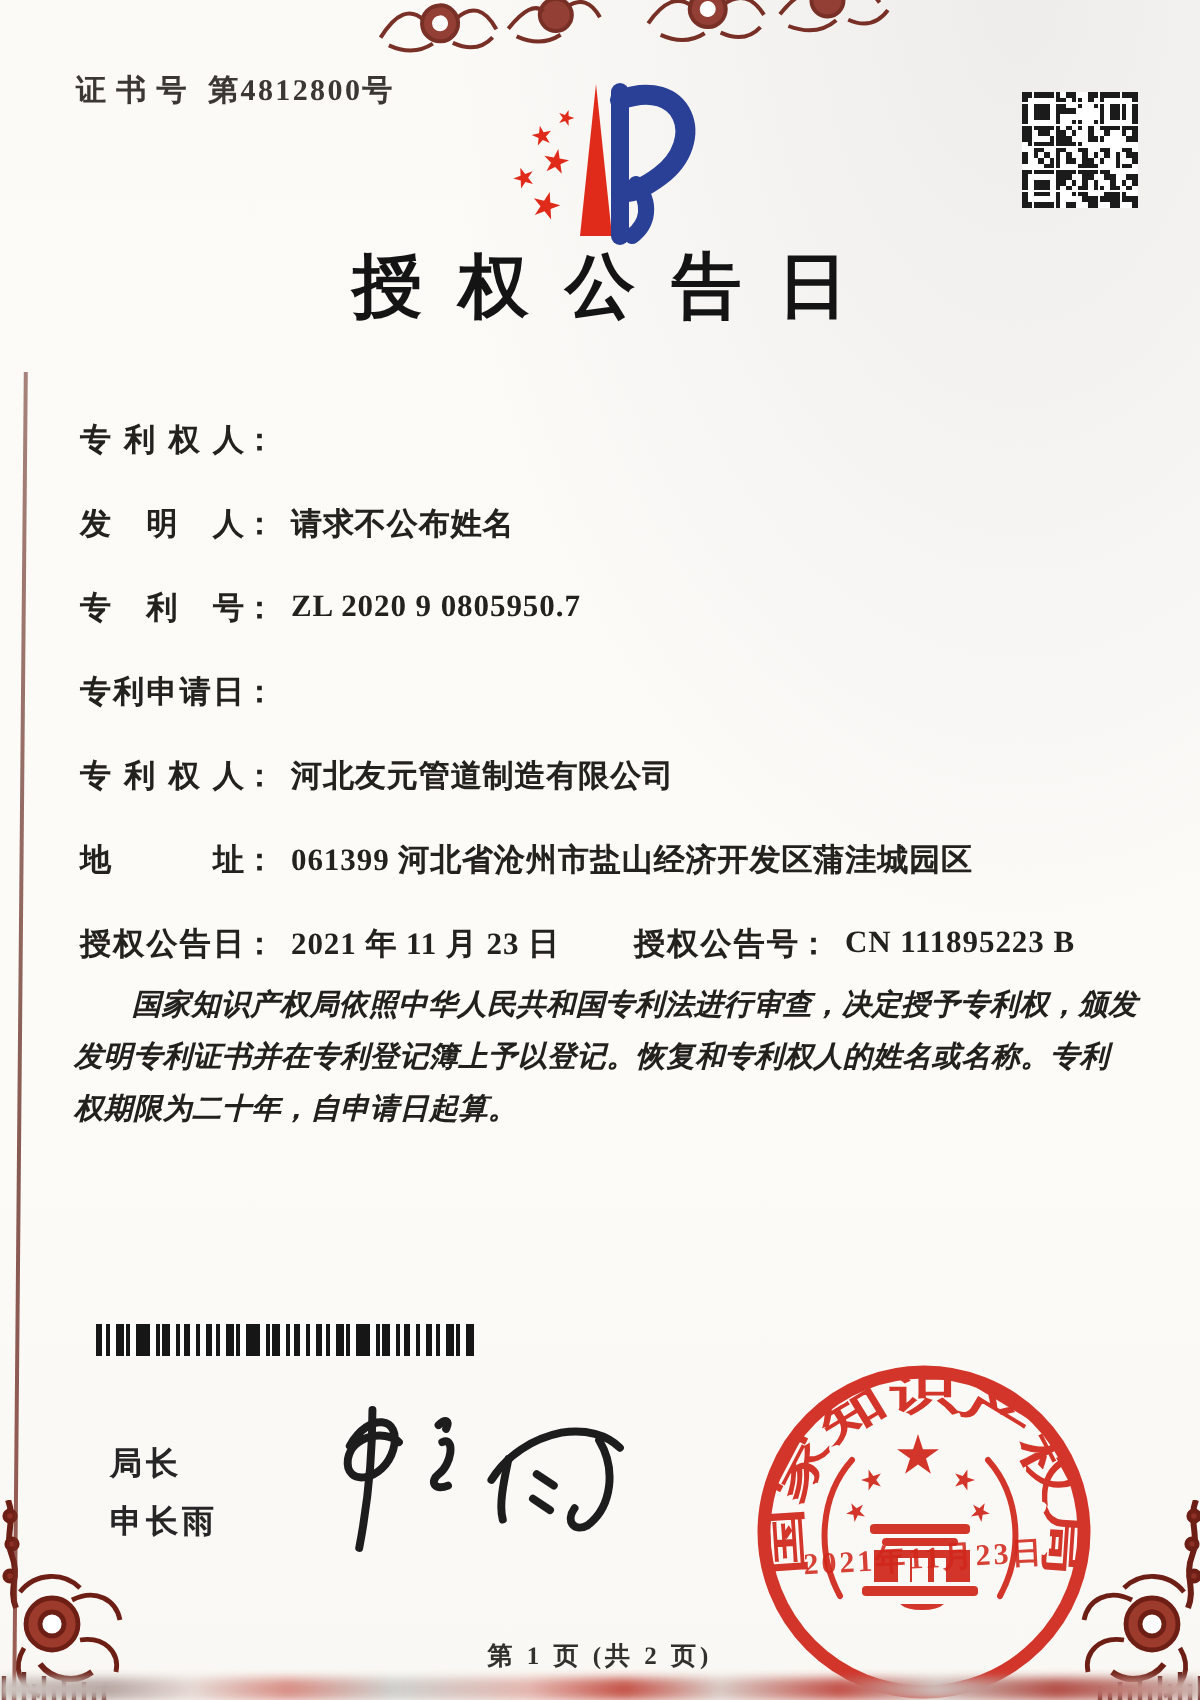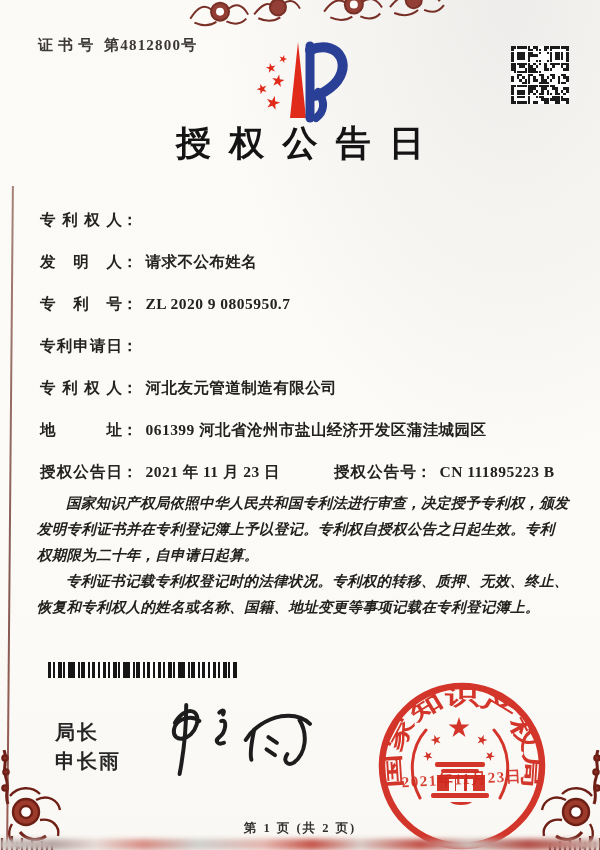--- a/index.html
+++ b/index.html
@@ -30,38 +30,38 @@
   
   .title { left:0; top:120px; width:600px; text-align:center; font-size:35px; font-weight:700;
            letter-spacing:.52em; text-indent:.52em; color:#141414; }
 
   
   .fields { left:40px; top:199px; width:530px; }
   .frow { height:42px; display:flex; align-items:center; font-size:15.5px; font-weight:600; color:#24221f; }
   .flabel { display:inline-block; width:82px; text-align:justify; text-align-last:justify; }
   .fcolon { margin-right:8px; }
   .fval { letter-spacing:.03em; white-space:nowrap; }
-  .fgroup2 { margin-left:54px; display:flex; align-items:center;justify-content:space-between; }
+  .fgroup2 { margin-left:37px; display:flex; align-items:center;justify-content:space-between; }
 
   
   .bodytext { left:37px; top:490px; width:532px; font-size:14.5px; line-height:26px;
               font-style:italic; font-weight:600; color:#23211e; letter-spacing:.02em; }
   .bodytext p { text-indent:2em; }
 
   
   .barcode { left:48px; top:662px; width:189px; height:16px;
     background:
       repeating-linear-gradient(90deg,#161616 0 2px,rgba(0,0,0,0) 2px 5px),
       repeating-linear-gradient(90deg,#161616 0 3px,rgba(0,0,0,0) 3px 11px),
       repeating-linear-gradient(90deg,rgba(255,255,255,.85) 0 1px,rgba(0,0,0,0) 1px 7px);
     background-color:#fff; }
 
   
   .signer { left:55px; top:718px; font-family:"Liberation Sans","DejaVu Sans",sans-serif;
-            font-size:20px; font-weight:700; color:#262626; line-height:29px; letter-spacing:2px; }
+            font-size:16px; font-weight:700; color:#262626; line-height:29px; letter-spacing:2px; }
   .sig-svg { left:156px; top:698px; width:170px; height:82px; }
 
   
   .seal { left:376px; top:680px; width:172px; height:172px; }
   .seal-date { left:370px; top:770px; width:184px; text-align:center; font-size:15px; font-weight:700;
                color:rgba(208,38,26,.88); letter-spacing:1.5px; transform:rotate(-3deg); z-index:5; }
 
   
   .footer { left:0; top:820px; width:600px; text-align:center; font-size:12.5px; font-weight:600;
             color:#33312e; letter-spacing:2px; }
@@ -407,22 +407,21 @@
       <span class="fval">2021 年 11 月 23 日</span>
       <span class="fgroup2">
         <span class="flabel">授权公告号</span>
           <span class="fcolon">：</span>
         <span class="fval">CN 111895223 B</span>
       </span>
     </div>
   </div>
 
   <div class="abs bodytext">
-    <p>国家知识产权局依照中华人民共和国专利法进行审查，决定授予专利权，颁发发明专利证书并在专利登记簿上予以登记。专利权自授权公告之日起生效。专利权期限为二十年，自申请日起算。</p>
-    <p>专利证书记载专利权登记时的法律状况。专利权的转移、质押、无效、终止、恢复和专利权人的姓名或名称、国籍、地址变更等事项记载在专利登记簿上。</p>
+    <p>国家知识产权局依照中华人民共和国专利法进行审查，决定授予专利权，颁发发明专利证书并在专利登记簿上予以登记。恢复和专利权人的姓名或名称。专利权期限为二十年，自申请日起算。</p>
   </div>
 
   <div class="abs barcode"></div>
 
   <div class="abs signer">
     <div>局长</div>
     <div>申长雨</div>
   </div>
 
   <svg class="abs sig-svg" viewBox="0 0 180 82">

